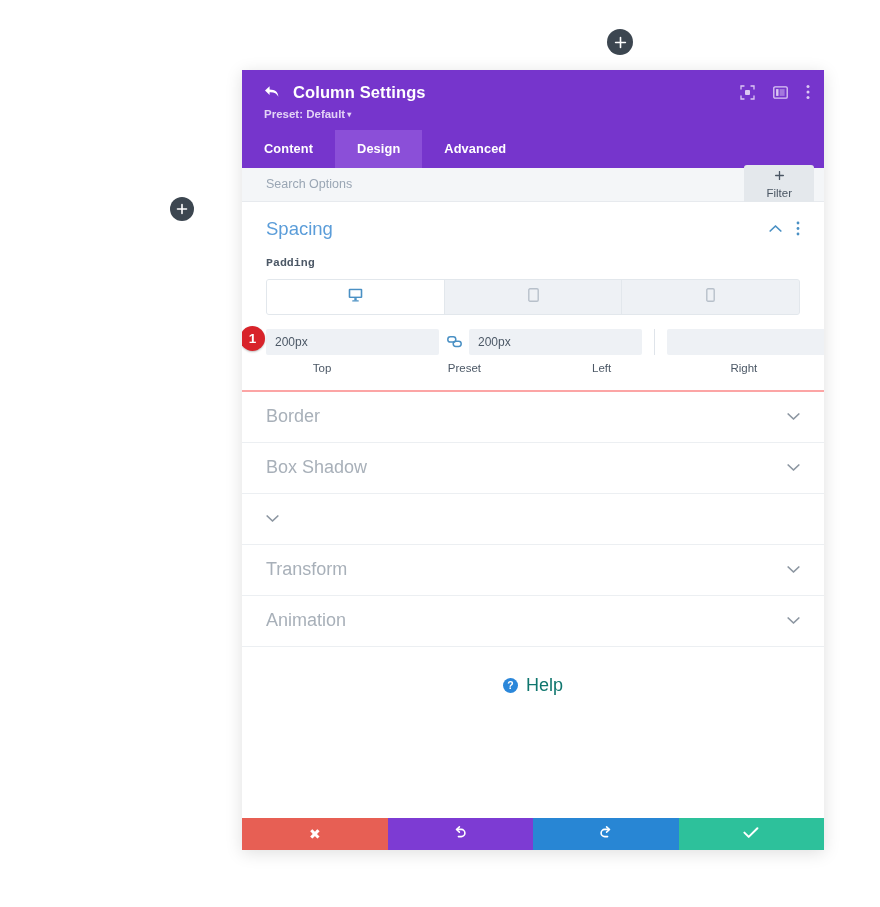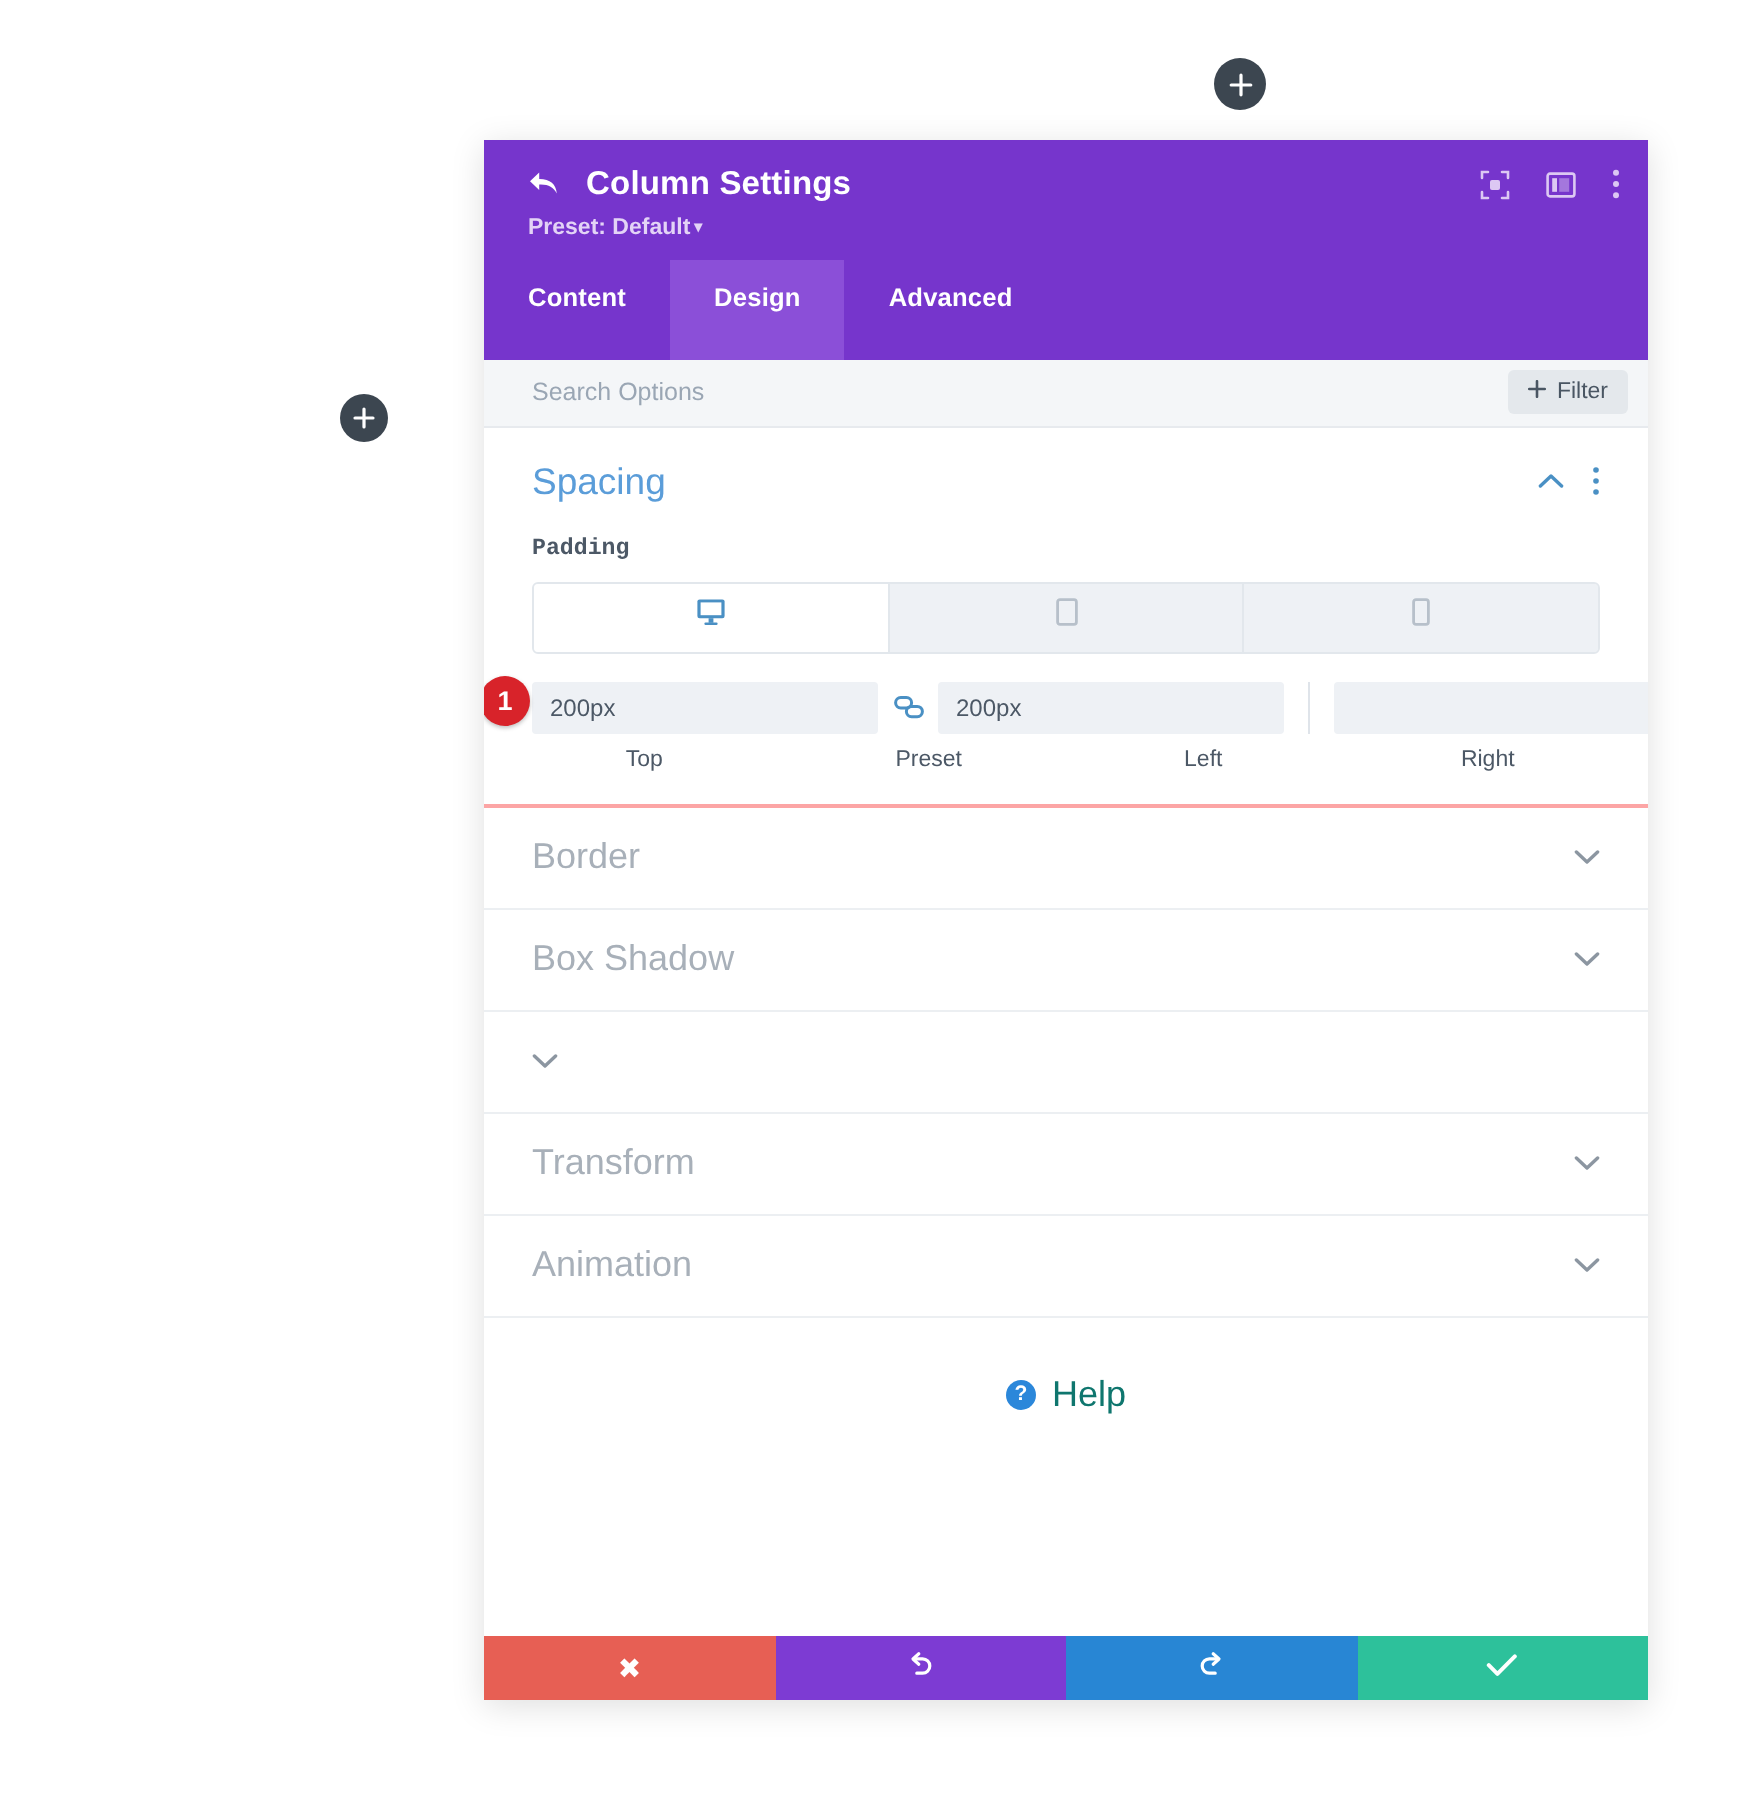--- a/index.html
+++ b/index.html
@@ -64,21 +64,21 @@
     color: #e3d3f6;
     font-size: 11.5px;
     font-weight: bold;
     cursor: pointer;
   }
   .preset-caret { font-size: 8px; margin-left: 2px; vertical-align: 1px; }
 
   
   .tabs { display: flex; background: #7635cc; flex: 0 0 auto; }
   .tab {
-    padding: 11px 22px 24px;
+    padding: 11px 22px 12px;
     color: #ffffff;
     font-size: 12.8px;
     font-weight: bold;
     cursor: pointer;
     letter-spacing: .1px;
   }
   .tab.active { background: #8b4fd8; }
 
   
   .search-row {
@@ -97,24 +97,25 @@
     color: #6b7a8d;
     padding: 0;
   }
   .search-input::placeholder { color: #9aa6b4; }
   .filter-btn {
     display: flex; align-items: center; gap: 5px;
     background: #e4e8ec;
     color: #4a5663;
     font-size: 11.5px;
     border-radius: 3px;
-    padding: 5px 10px;
+    padding: 5px 22px;
     cursor: pointer;
     border: 0;
     font-family: "Liberation Sans", sans-serif;
+    flex-direction: column;
   }
 
   
   .panel-body { flex: 1 1 auto; overflow: hidden; background: #fff; }
 
   
   .spacing-block { padding: 16px 24px 0 24px; border-bottom: 2px solid #fca5a5; padding-bottom: 16px;}
   .spacing-head { display: flex; align-items: center; }
   .spacing-title {
     color: #5b9dd9;

